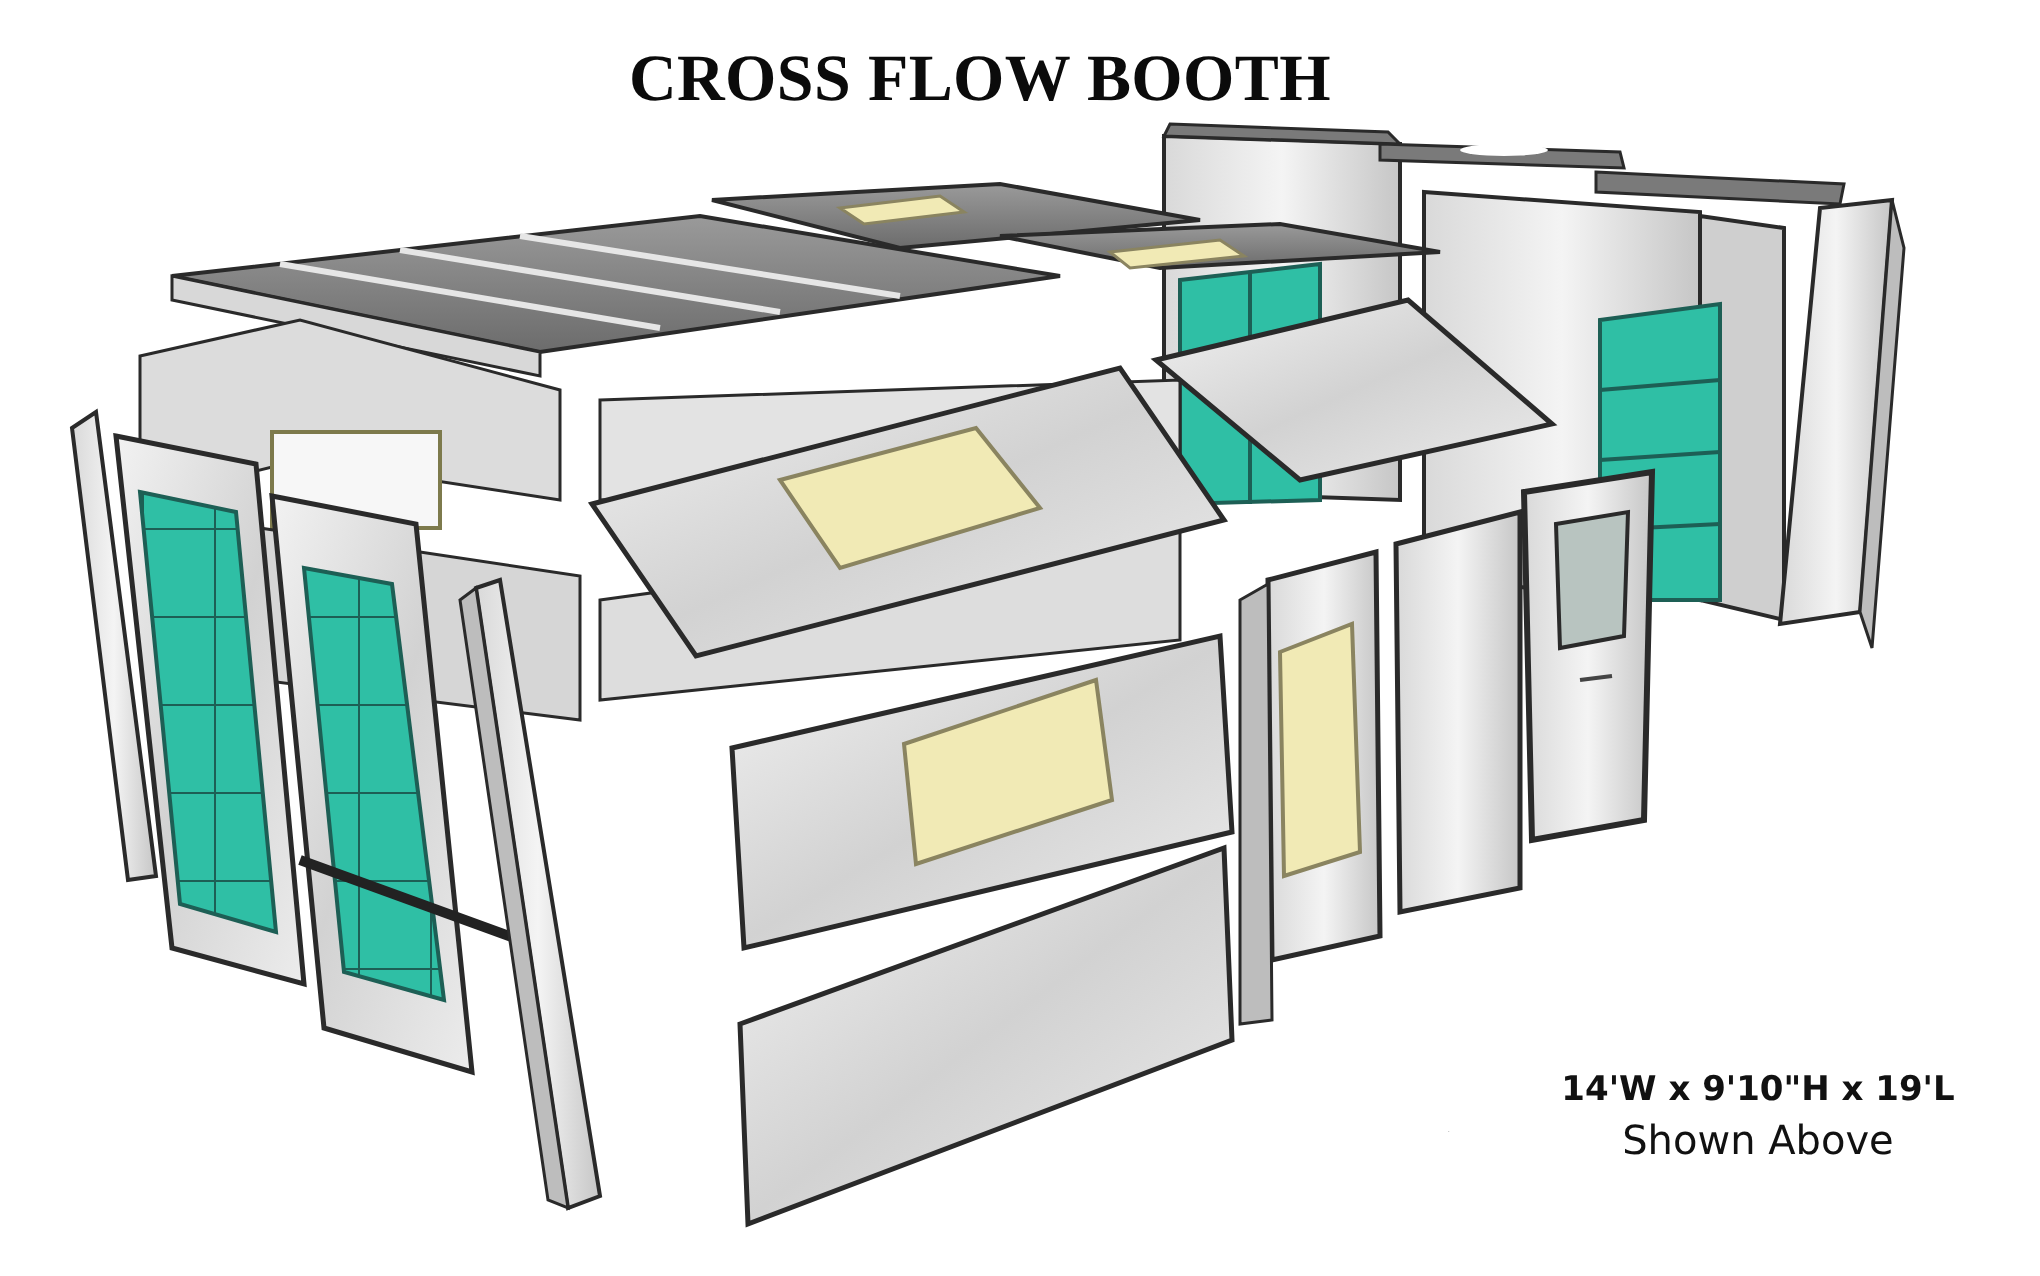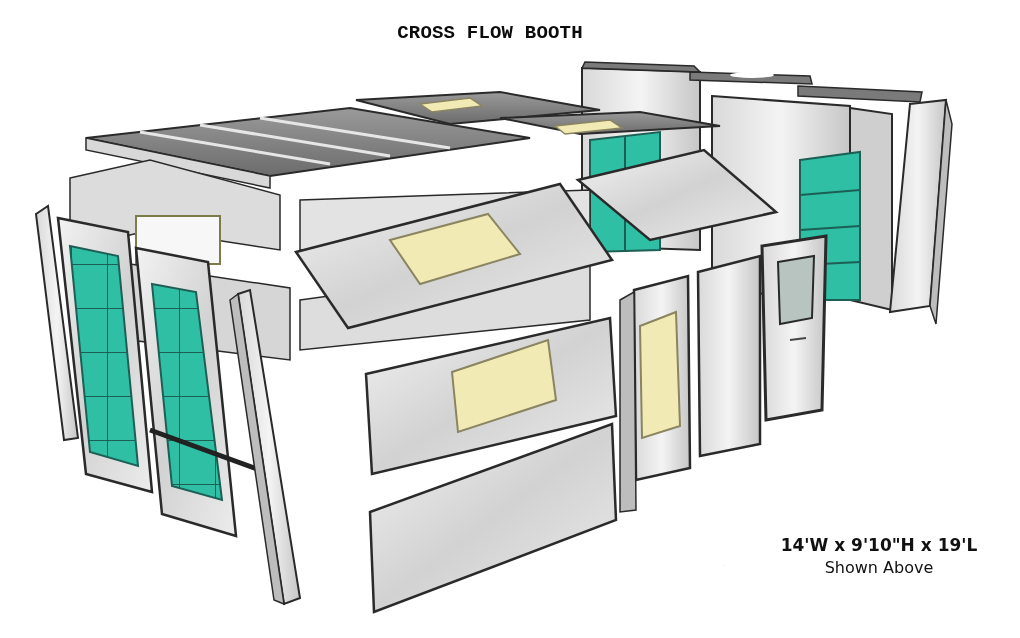--- a/index.html
+++ b/index.html
@@ -1,20 +1,20 @@
 <!DOCTYPE html>
 <html><head>
 <meta charset="utf-8">
 <style>
   html,body{margin:0;padding:0;background:#ffffff;}
   #canvas{position:relative;width:1020px;height:638px;overflow:hidden;background:#ffffff;font-family:"Liberation Sans",sans-serif;}
-  .title{position:absolute;left:0;top:22px;width:980px;text-align:center;font-family:Liberation Mono, monospace;font-weight:bold;font-size:19px;color:#0b0b0b;letter-spacing:0.2px;}
+  .title{position:absolute;left:0;top:22px;width:980px;text-align:center;font-family:Liberation Serif, serif;font-weight:bold;font-size:33px;color:#0b0b0b;letter-spacing:0.2px;}
   .dims{position:absolute;left:770px;top:535px;width:218px;text-align:center;font-family:"DejaVu Sans",sans-serif;}
   .dims .l1{font-weight:bold;font-size:17px;color:#111;}
-  .dims .l2{font-size:16px;color:#111;margin-top:3px;}
+  .dims .l2{font-size:20px;color:#111;margin-top:3px;}
   svg{position:absolute;left:0;top:0;}
 </style>
 </head>
 <body>
 
 <div id="canvas">
   <div class="title">CROSS FLOW BOOTH</div>
 
   <svg width="1020" height="638" viewBox="0 0 1020 638">
     <defs>

